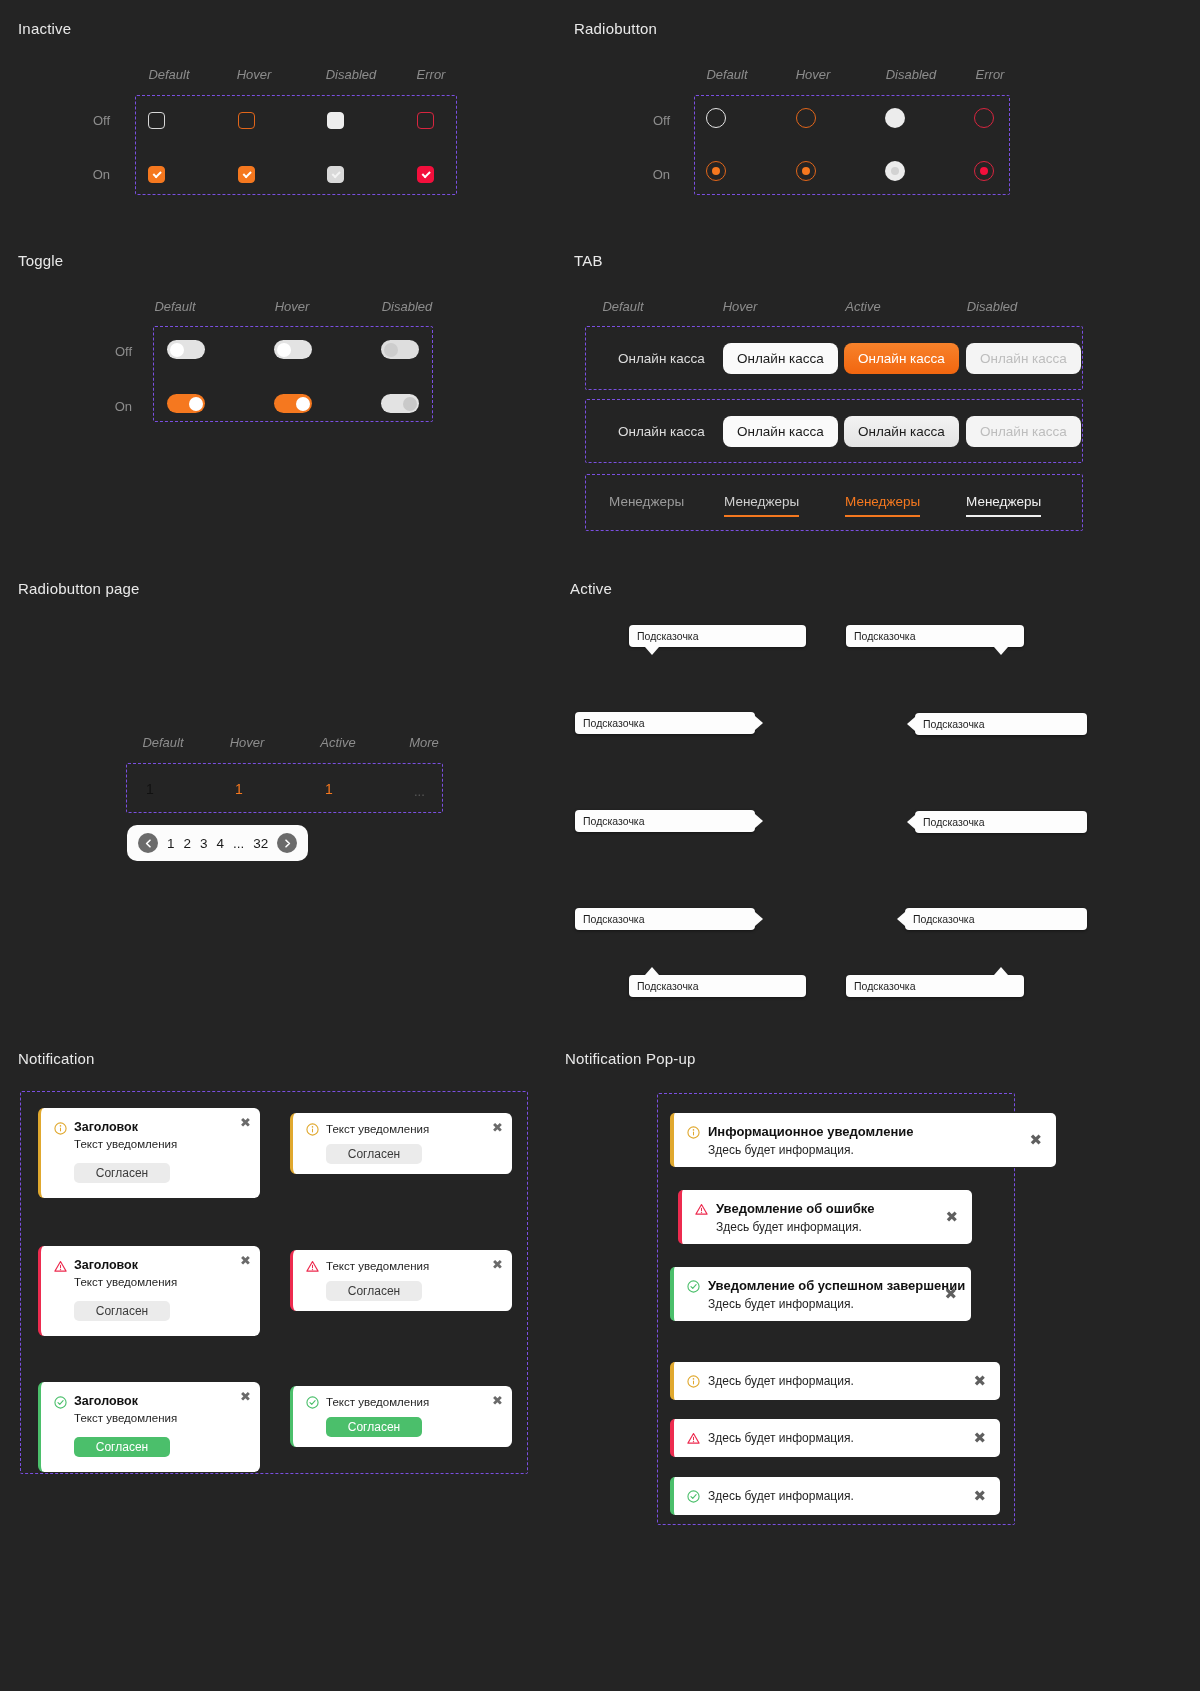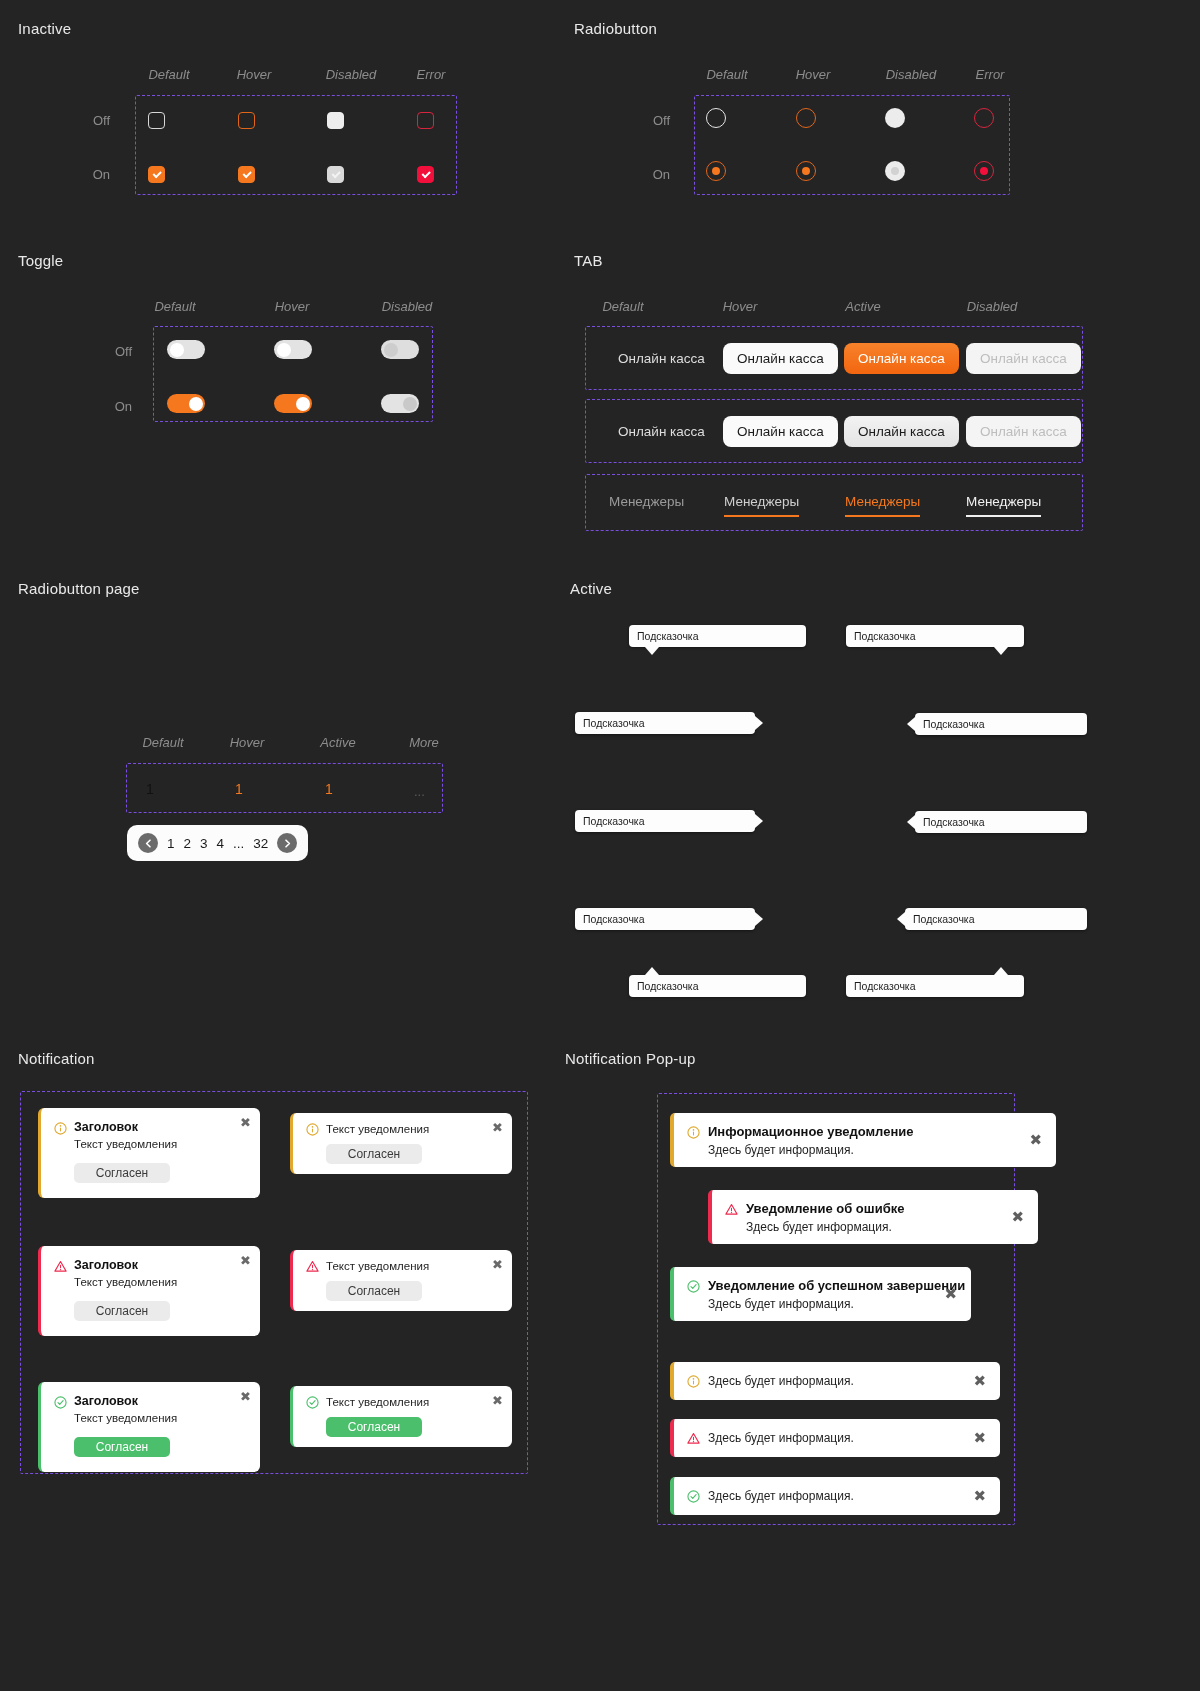--- a/index.html
+++ b/index.html
@@ -491,21 +491,21 @@
         <circle cx="7" cy="7" r="6" fill="none" stroke="#e0a82e" stroke-width="1.2"></circle>
         <circle cx="7" cy="4.2" r=".85" fill="#e0a82e"></circle>
         <rect x="6.45" y="6" width="1.1" height="4.3" rx=".5" fill="#e0a82e"></rect>
       </svg>
   </span>
   <div class="ptitle" style="position:absolute;left:34px;top:11px;">Информационное уведомление</div>
   <div class="ptext" style="position:absolute;left:34px;top:30px;">Здесь будет информация.</div>
   <span class="px">✖</span>
 </div>
 
-<div class="popcard err" style="left:708px;top:1190px;width:330px;height:54px;">
+<div class="popcard err" style="left:678px;top:1190px;width:294px;height:54px;">
   <span class="ico" style="position:absolute;left:13px;top:12px;">
     <svg width="13" height="13" viewBox="0 0 14 14">
         <path d="M7 1.6 L13 12 H1 Z" fill="none" stroke="#ed2b4f" stroke-width="1.2" stroke-linejoin="round"></path>
         <rect x="6.45" y="5" width="1.1" height="4" rx=".5" fill="#ed2b4f"></rect>
         <circle cx="7" cy="10.4" r=".75" fill="#ed2b4f"></circle>
       </svg>
   </span>
   <div class="ptitle" style="position:absolute;left:34px;top:11px;">Уведомление об ошибке</div>
   <div class="ptext" style="position:absolute;left:34px;top:30px;">Здесь будет информация.</div>
   <span class="px">✖</span>

